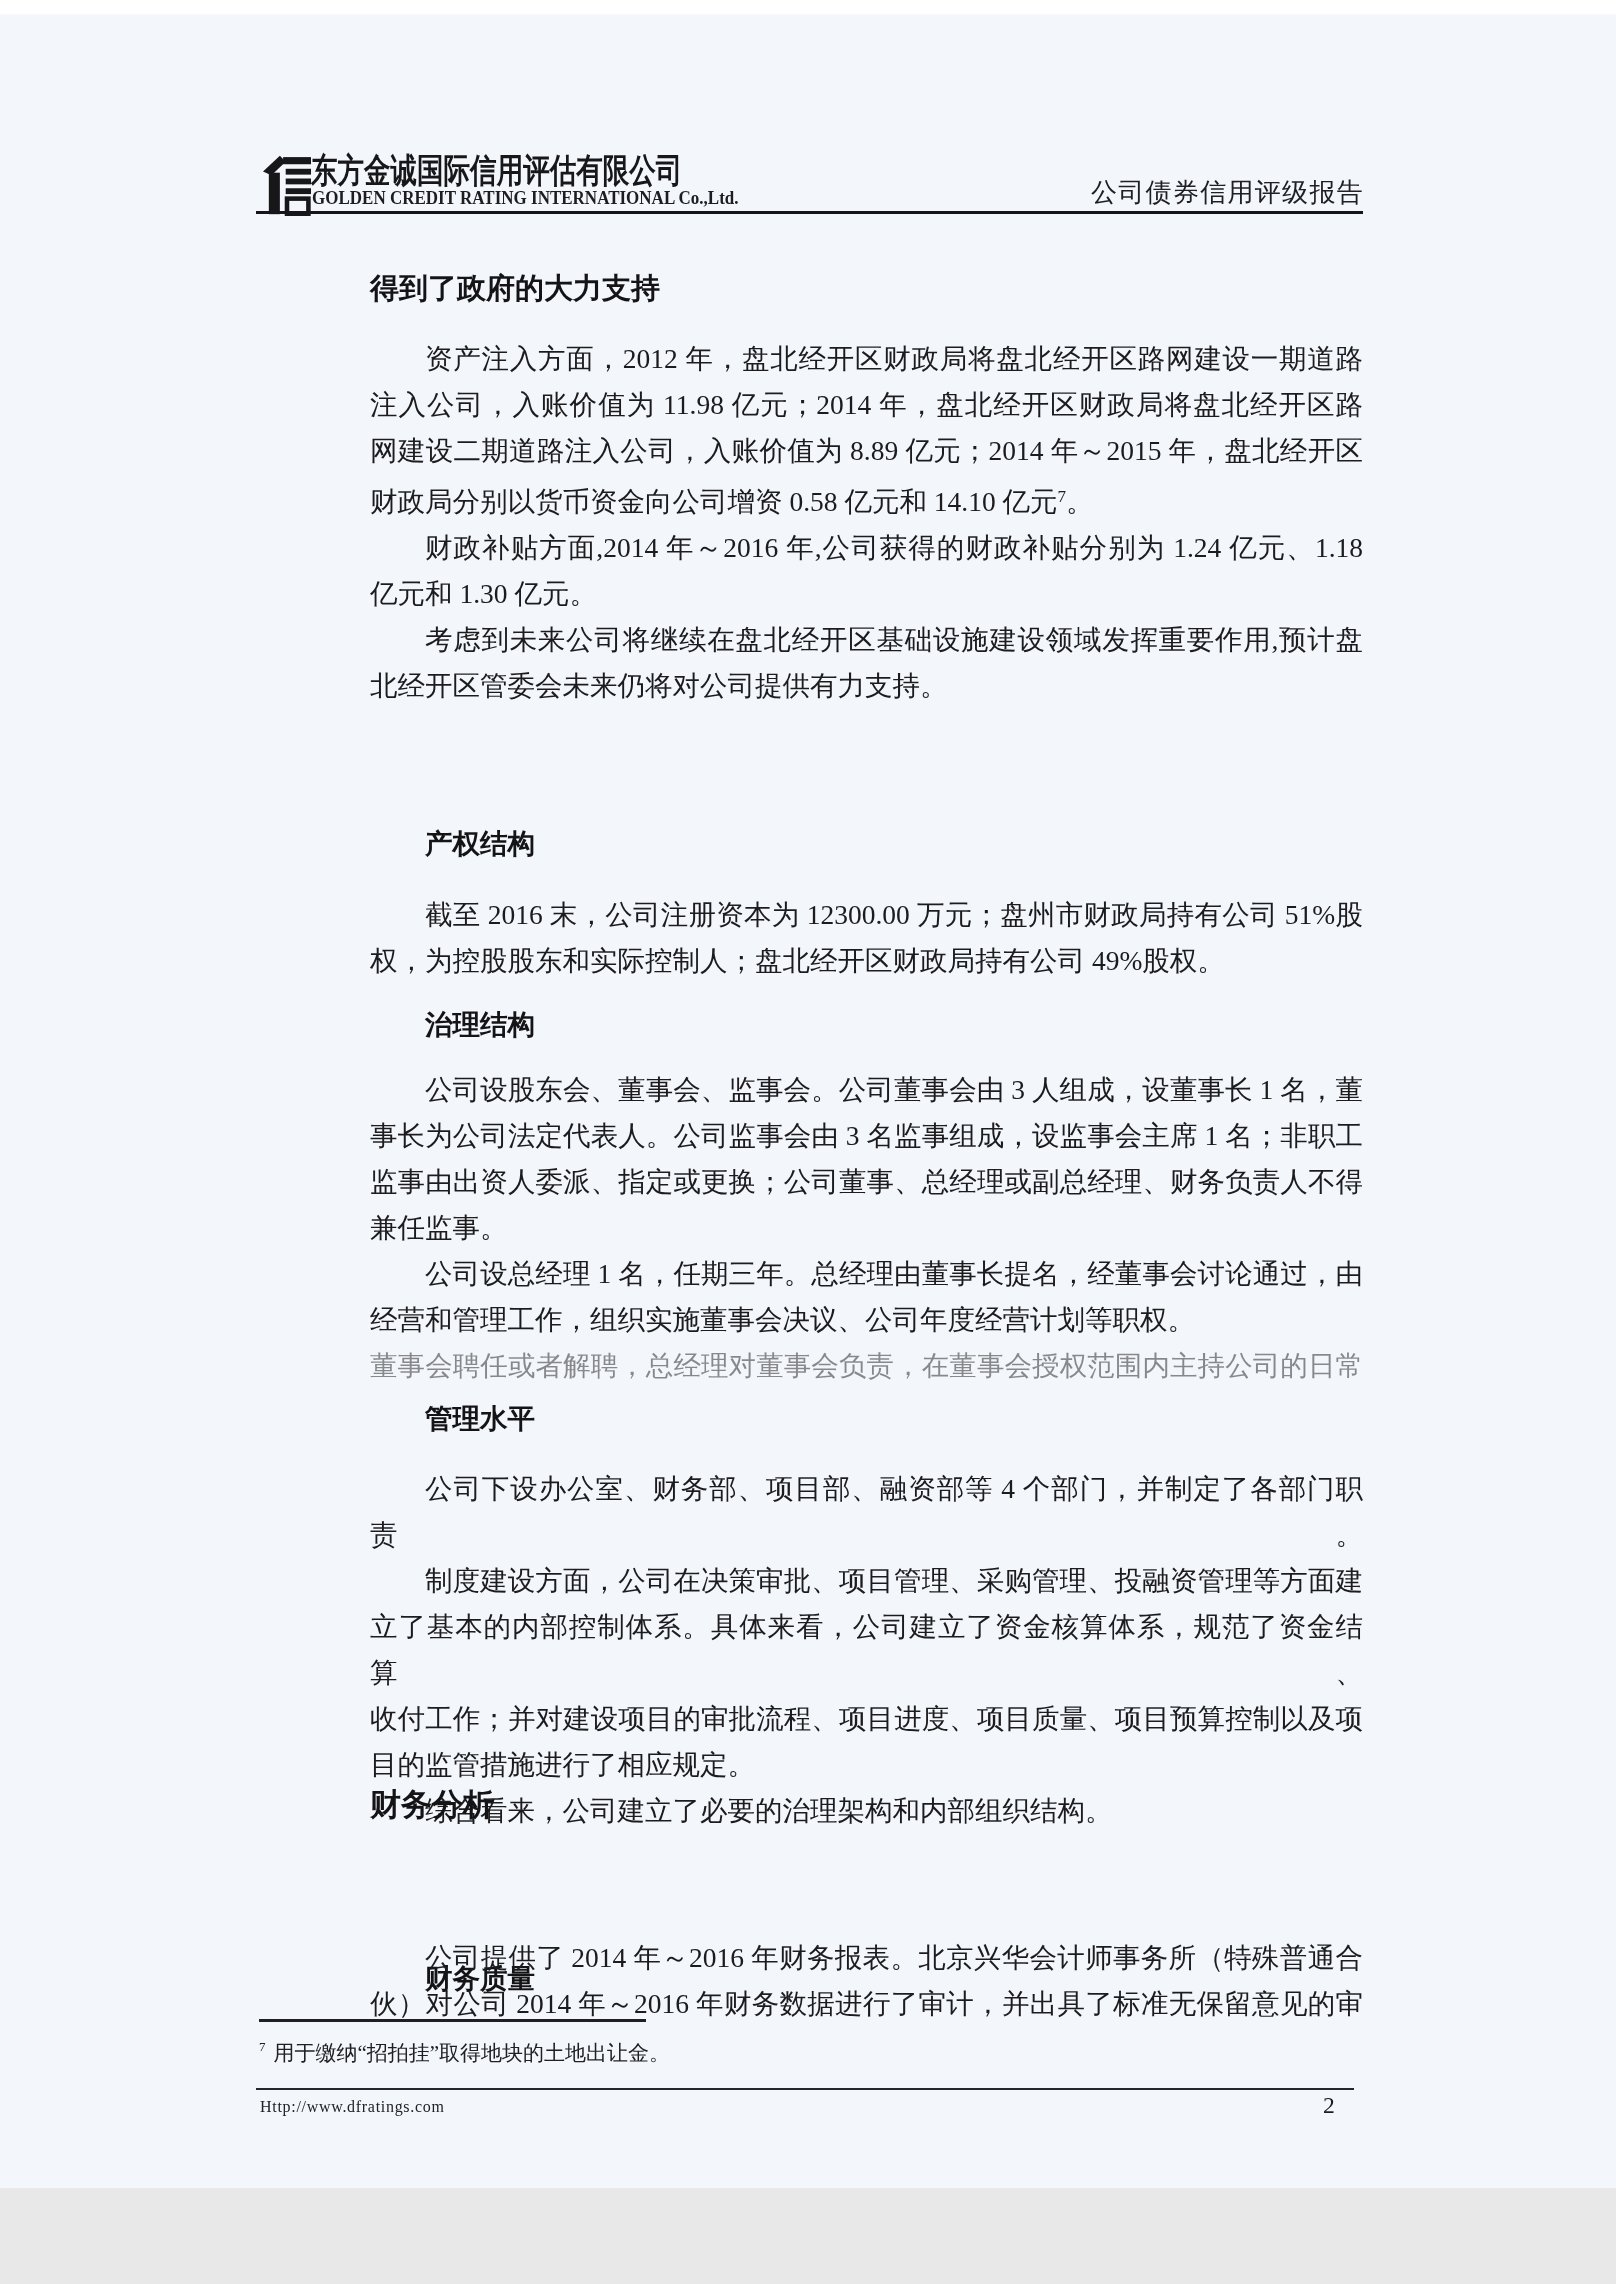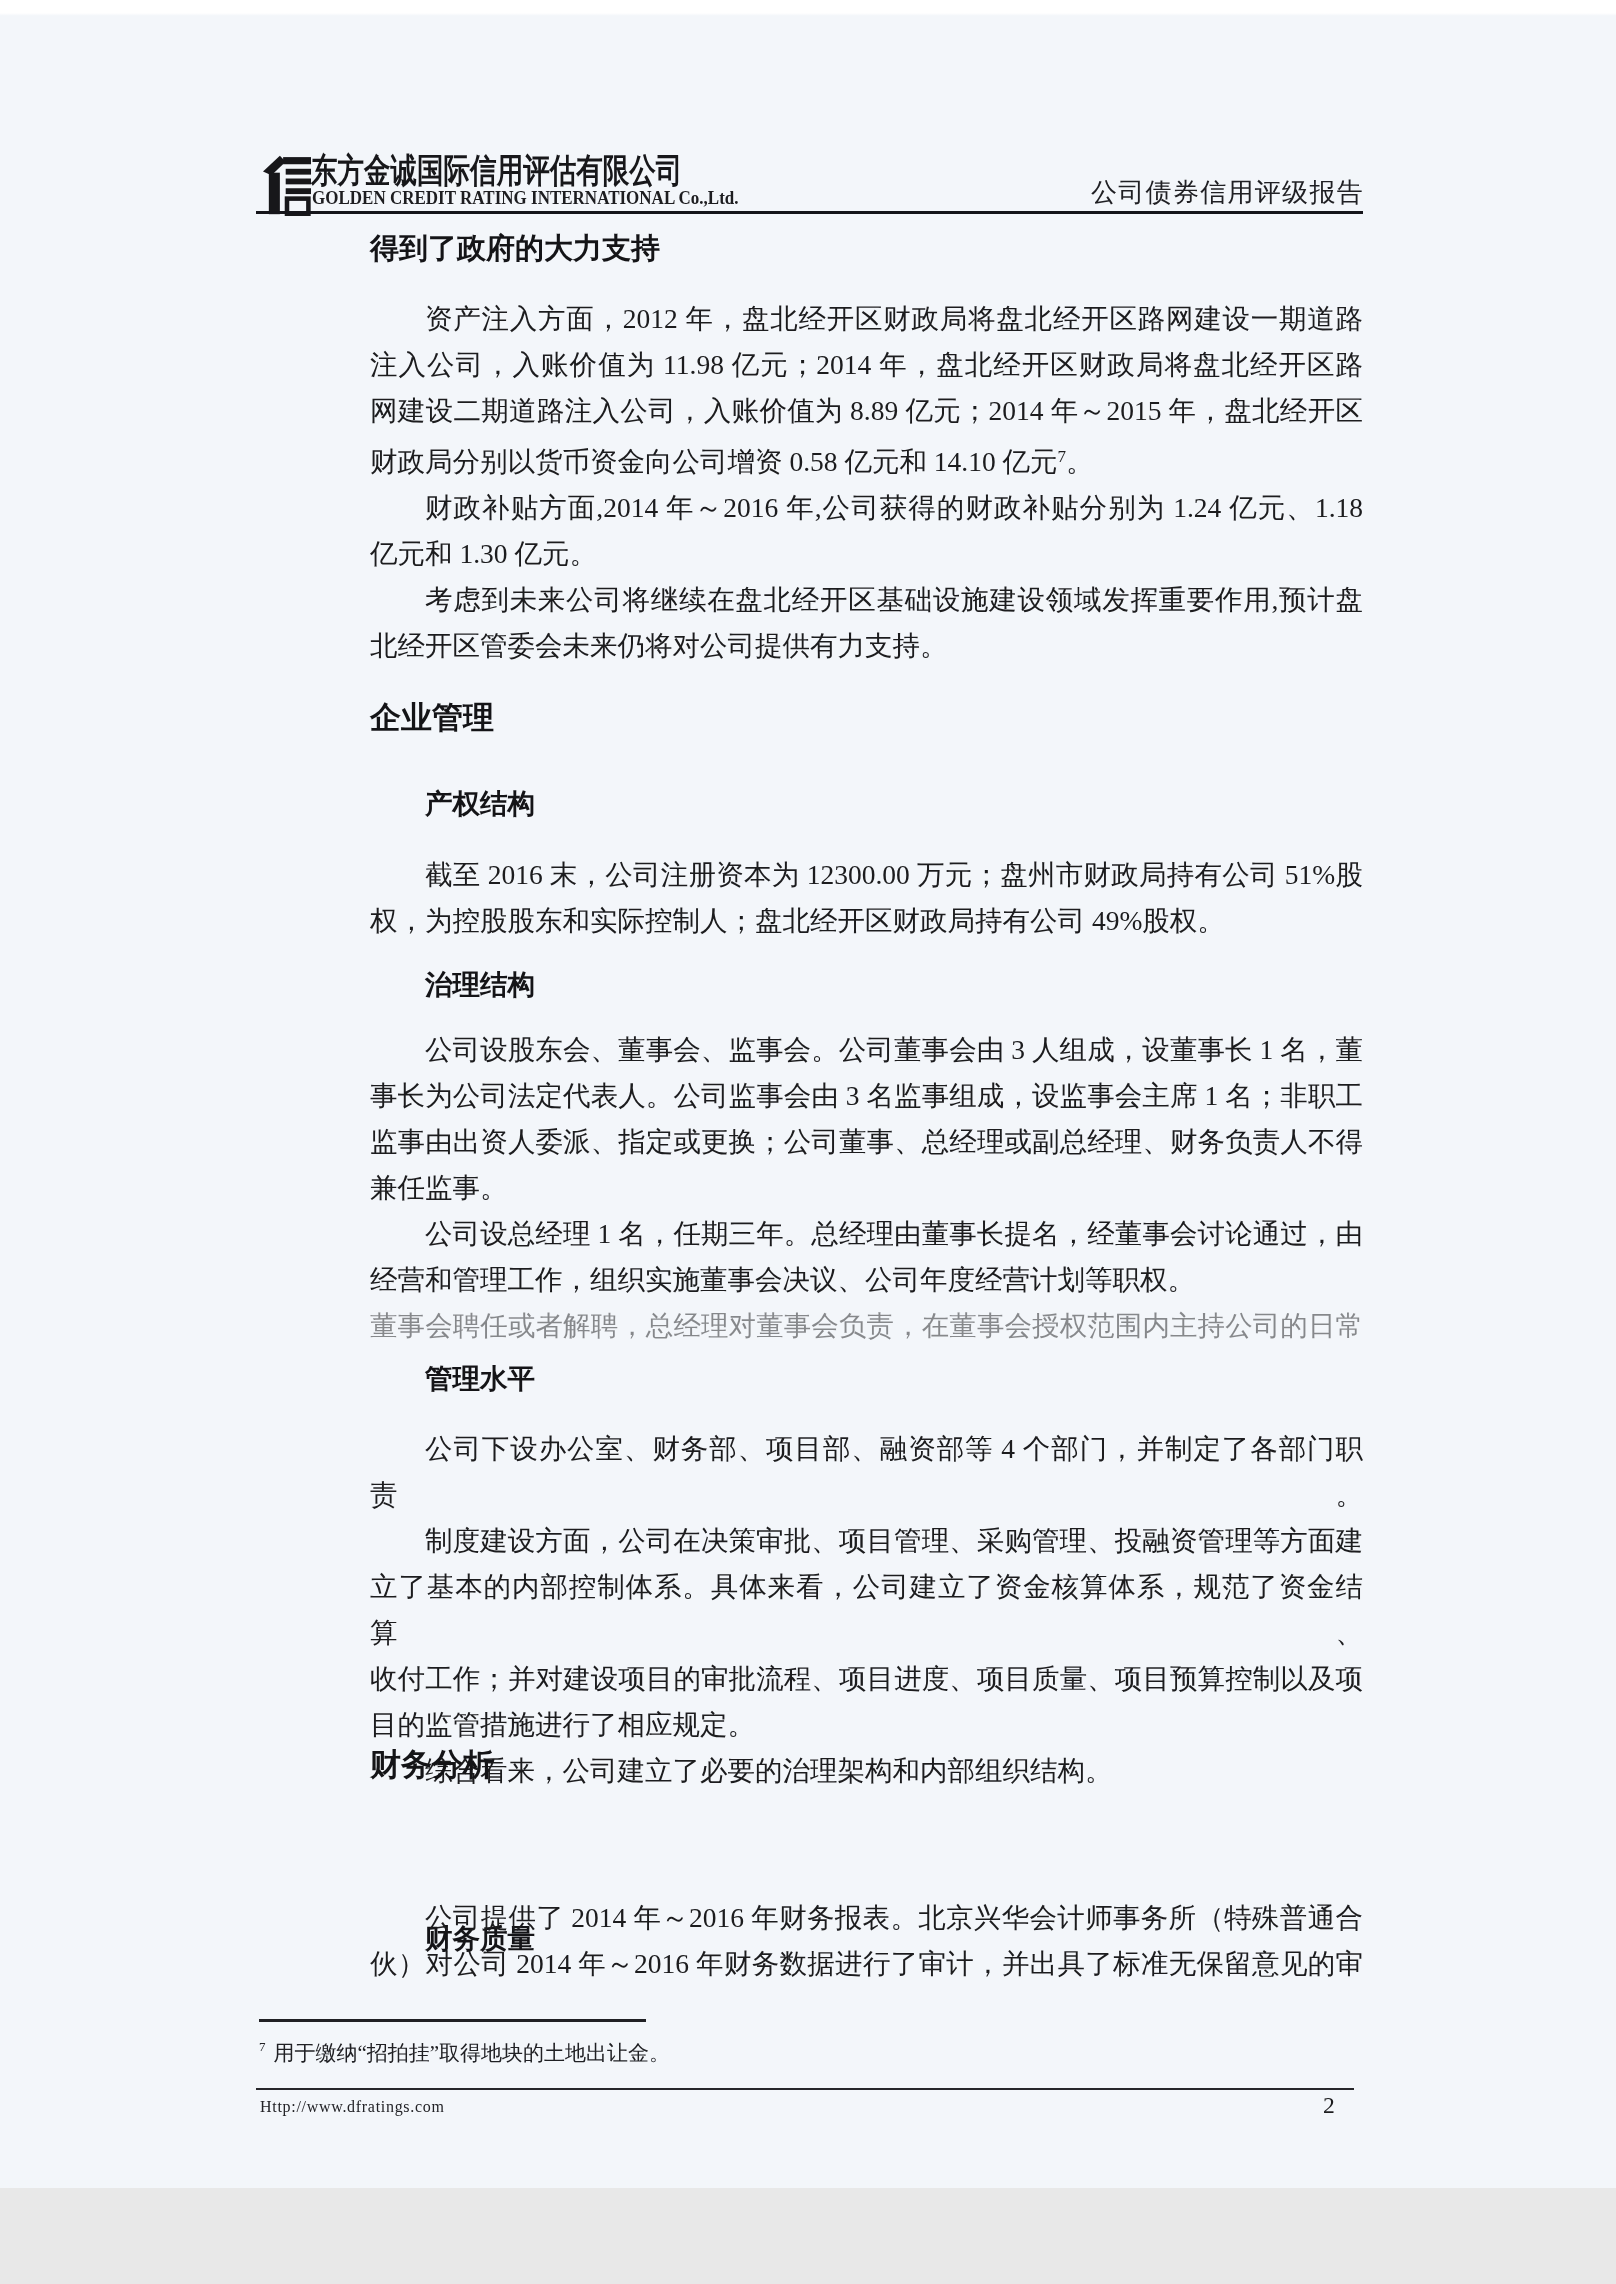--- a/index.html
+++ b/index.html
@@ -19,21 +19,21 @@
     transform:scaleX(.78);transform-origin:left top;color:#17171a;
   }
   .logo-en{
     position:absolute;left:312px;top:188px;
     font-size:18.3px;font-weight:bold;white-space:nowrap;
     transform:scaleX(.93);transform-origin:left top;color:#1d1d20;
   }
   .report-type{position:absolute;right:253px;top:175px;font-size:26px;letter-spacing:1.3px;color:#202024;}
   .header-rule{position:absolute;left:256px;top:211px;width:1107px;height:3.3px;background:#15151a;}
   
-  .blk{position:absolute;left:370px;width:993px;font-size:27.5px;line-height:46px;}
+  .blk{position:absolute;left:370px;width:993px;font-size:27.5px;line-height:46px;margin-top:40px;}
   .line{min-height:46px;}
   .j{text-align:justify;text-align-last:justify;}
   .ind{text-indent:55px;}
   .h-big{font-family:"Liberation Sans",sans-serif;font-weight:bold;font-size:31px;line-height:37px;color:#141417;}
   .h-mid{font-family:"Liberation Sans",sans-serif;font-weight:bold;font-size:29px;line-height:37px;color:#141417;}
   .h-sub{font-family:"Liberation Sans",sans-serif;font-weight:bold;font-size:27.5px;line-height:34px;color:#141417;padding-left:55px;}
   .faded{opacity:.5;filter:blur(0.7px);}
   .supref{font-size:17px;vertical-align:9.2px;}
   
   .footnote-rule{position:absolute;left:259px;top:2019px;width:387px;height:2.6px;background:#202024;}
@@ -73,21 +73,20 @@
     <div class="line ind j">资产注入方面，2012 年，盘北经开区财政局将盘北经开区路网建设一期道路</div>
     <div class="line j">注入公司，入账价值为 11.98 亿元；2014 年，盘北经开区财政局将盘北经开区路</div>
     <div class="line j">网建设二期道路注入公司，入账价值为 8.89 亿元；2014 年～2015 年，盘北经开区</div>
     <div class="line"><span>财政局分别以货币资金向公司增资 0.58 亿元和 14.10 亿元</span><span class="supref">7</span><span>。</span></div>
     <div class="line ind j">财政补贴方面,2014 年～2016 年,公司获得的财政补贴分别为 1.24 亿元、1.18</div>
     <div class="line">亿元和 1.30 亿元。</div>
     <div class="line ind j">考虑到未来公司将继续在盘北经开区基础设施建设领域发挥重要作用,预计盘</div>
     <div class="line">北经开区管委会未来仍将对公司提供有力支持。</div>
   </div>
 
-  <div class="blk h-big" style="top:699px;">企业管理</div>
 
   <div class="blk h-sub" style="top:787px;">产权结构</div>
   <div class="blk" style="top:852px;">
     <div class="line ind j">截至 2016 末，公司注册资本为 12300.00 万元；盘州市财政局持有公司 51%股</div>
     <div class="line">权，为控股股东和实际控制人；盘北经开区财政局持有公司 49%股权。</div>
   </div>
 
   <div class="blk h-sub" style="top:968px;">治理结构</div>
   <div class="blk" style="top:1027px;">
     <div class="line ind j">公司设股东会、董事会、监事会。公司董事会由 3 人组成，设董事长 1 名，董</div>

